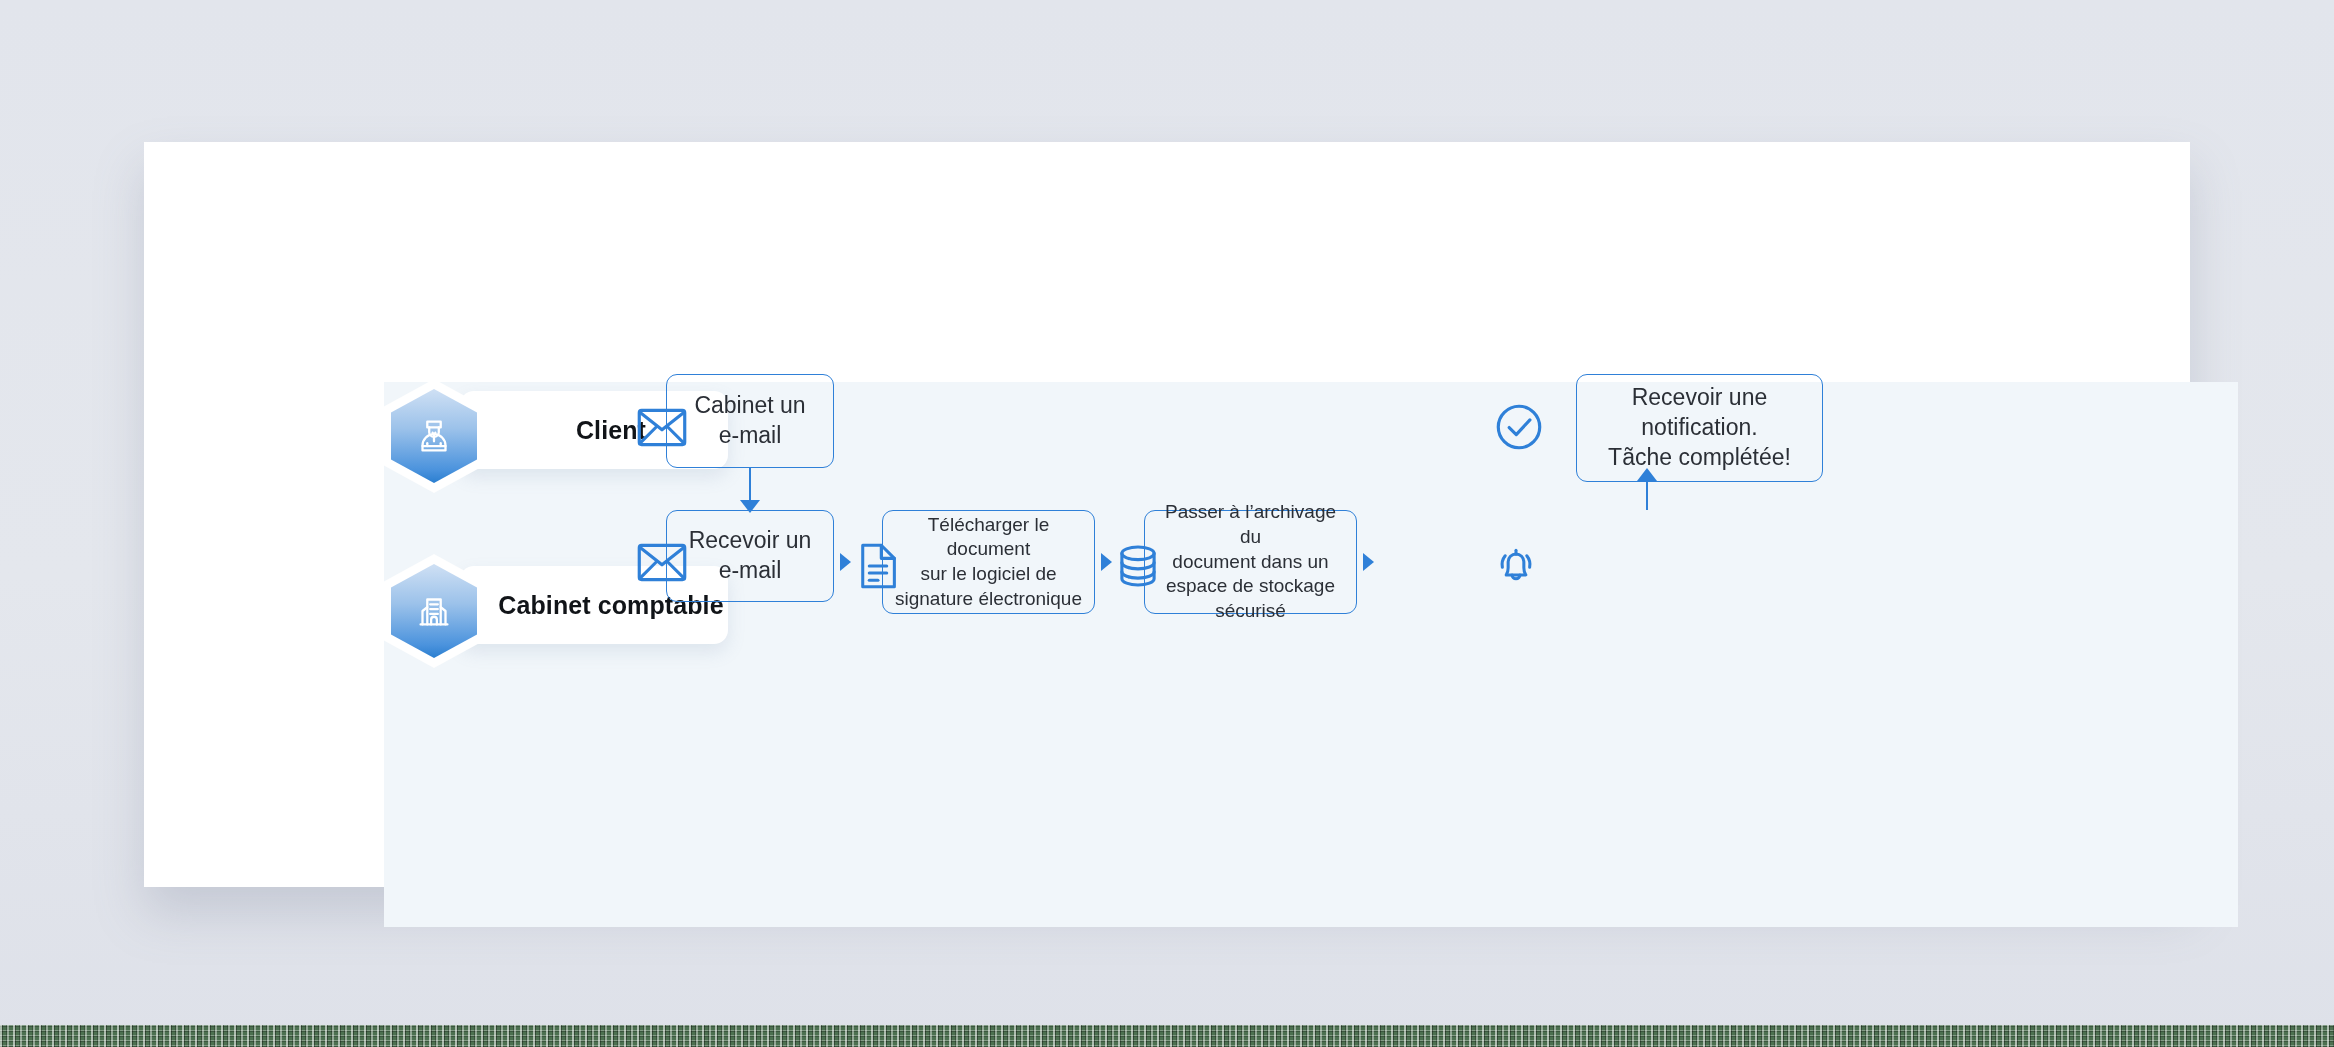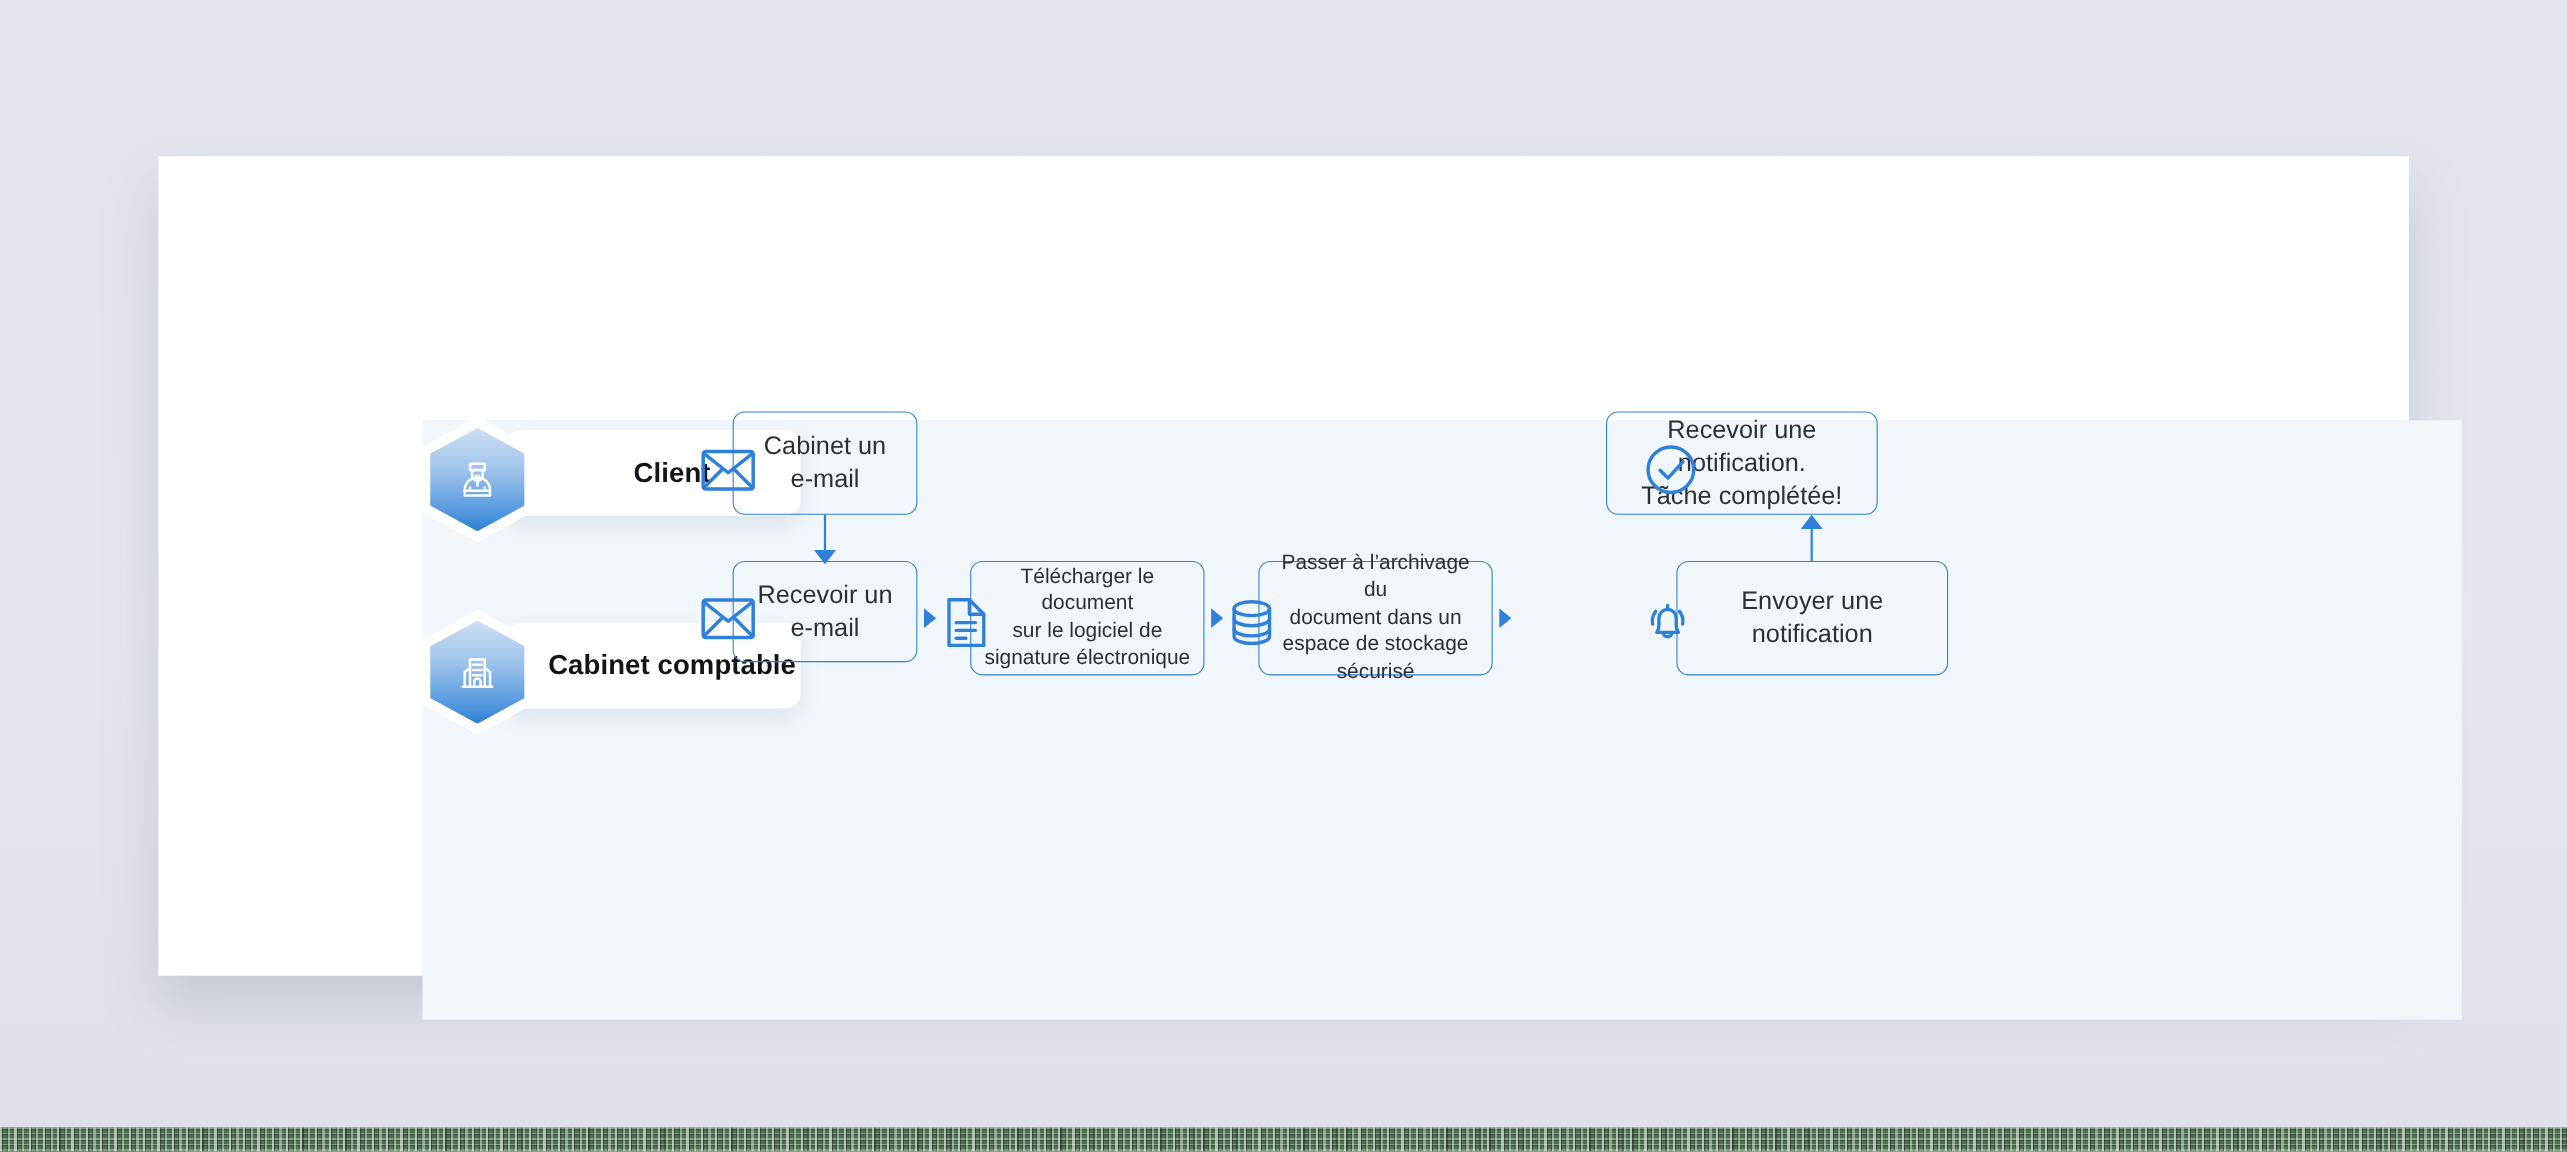--- a/index.html
+++ b/index.html
@@ -214,21 +214,21 @@
         <path d="M2.5 31 L16.5 17"></path>
         <path d="M41.5 31 L27.5 17"></path>
       </svg>
     </div>
 
     <div>
       <div class="v-arrow-line" style="left:365px; top:86px; height:35px;"></div>
       <div class="v-arrow-head-down" style="left:356px; top:118px;"></div>
     </div>
 
-    <div class="step" style="left:1076px; top:-8px; width:247px; height:94px;">
+    <div class="step" style="left:1192px; top:-8px; width:247px; height:108px;">
       <span class="step-text t-lg">Recevoir une
 notification.
 Tãche complétée!</span>
     </div>
     <div class="step-icon" style="left:1107px; top:20px; width:56px; height:50px;">
       <svg viewBox="0 0 44 44" width="48" height="48" fill="none" stroke="#2f80d8" stroke-width="2.9" stroke-linecap="round" stroke-linejoin="round">
         <circle cx="22" cy="22" r="19"></circle>
         <path d="M13 22.5 L19.5 29 L32 15.5"></path>
       </svg>
     </div>
@@ -278,24 +278,20 @@
         <path d="M6 17 c0 3 6.3 5.5 14 5.5 s14 -2.5 14 -5.5"></path>
         <path d="M6 25 c0 3 6.3 5.5 14 5.5 s14 -2.5 14 -5.5"></path>
         <circle cx="12" cy="13.8" r="1.1" fill="#2f80d8" stroke="none"></circle>
         <circle cx="12" cy="21.8" r="1.1" fill="#2f80d8" stroke="none"></circle>
         <circle cx="12" cy="29.8" r="1.1" fill="#2f80d8" stroke="none"></circle>
       </svg>
     </div>
 
     <div class="tri-arrow" style="left:979px; top:171px;"></div>
 
-    <div class="step" style="left:1140px; top:128px; width:247px; height:104px;">
-      <span class="step-text t-lg">Envoyer une
-notification</span>
-    </div>
     <div class="step-icon" style="left:1104px; top:157px; width:56px; height:50px;">
       <svg viewBox="0 0 44 44" width="48" height="48" fill="none" stroke="#2f80d8" stroke-width="2.8" stroke-linecap="round" stroke-linejoin="round">
         <path d="M13 32 c0 0 1.8 -2.2 1.8 -6.5 v-5.5 a7.2 7.2 0 0 1 14.4 0 v5.5 c0 4.3 1.8 6.5 1.8 6.5 z"></path>
         <path d="M18.4 32 a3.6 3.6 0 0 0 7.2 0"></path>
         <path d="M22 13 v-3.5"></path>
         <path d="M9.5 25 a13 13 0 0 1 2.6 -10.5"></path>
         <path d="M34.5 25 a13 13 0 0 0 -2.6 -10.5"></path>
       </svg>
     </div>
 

